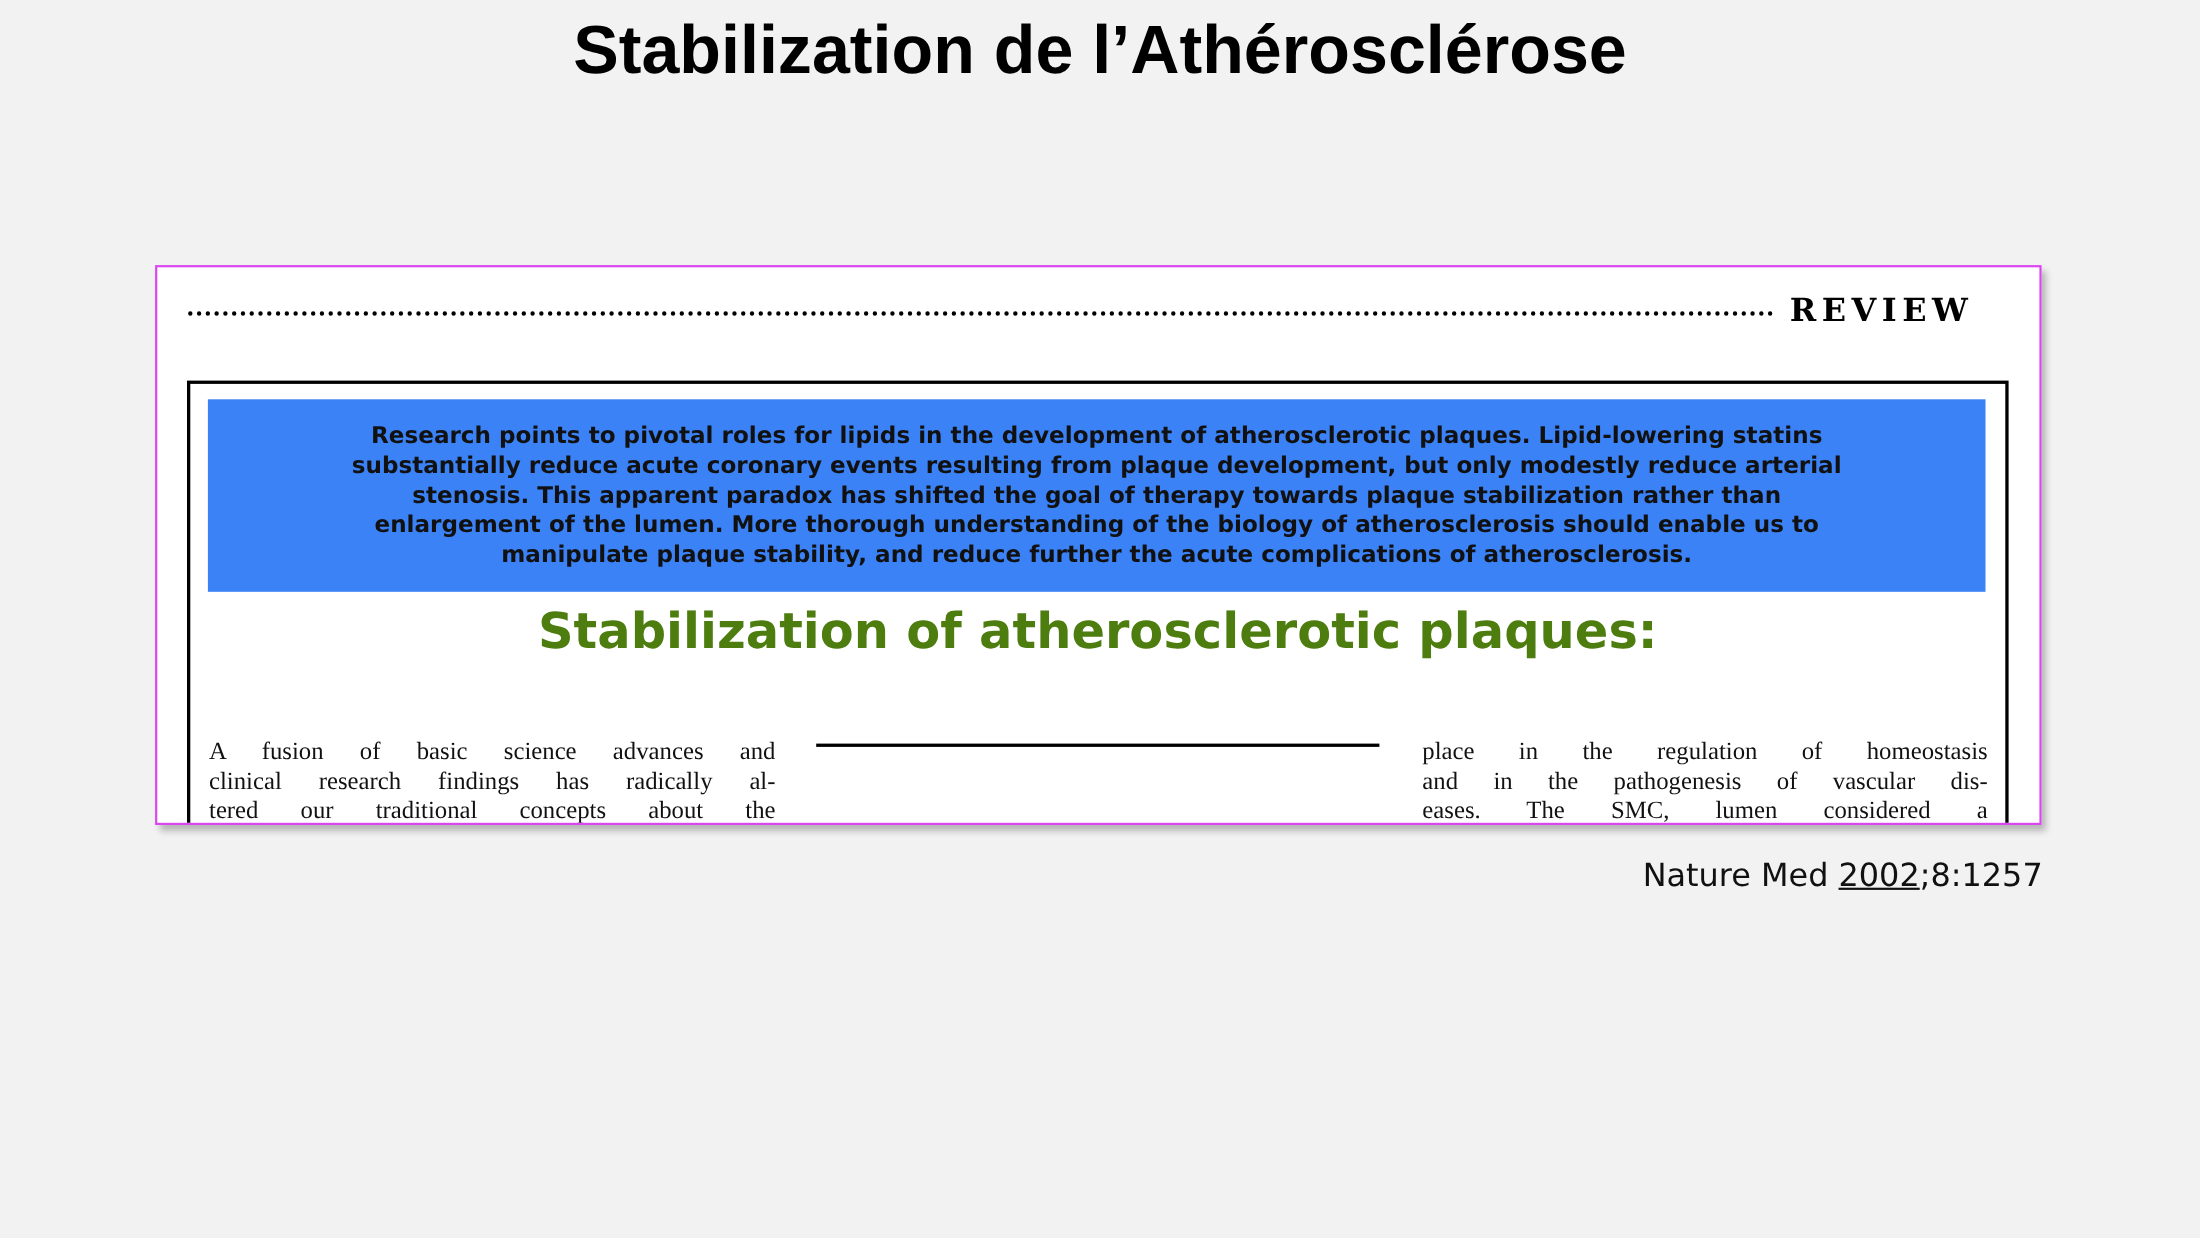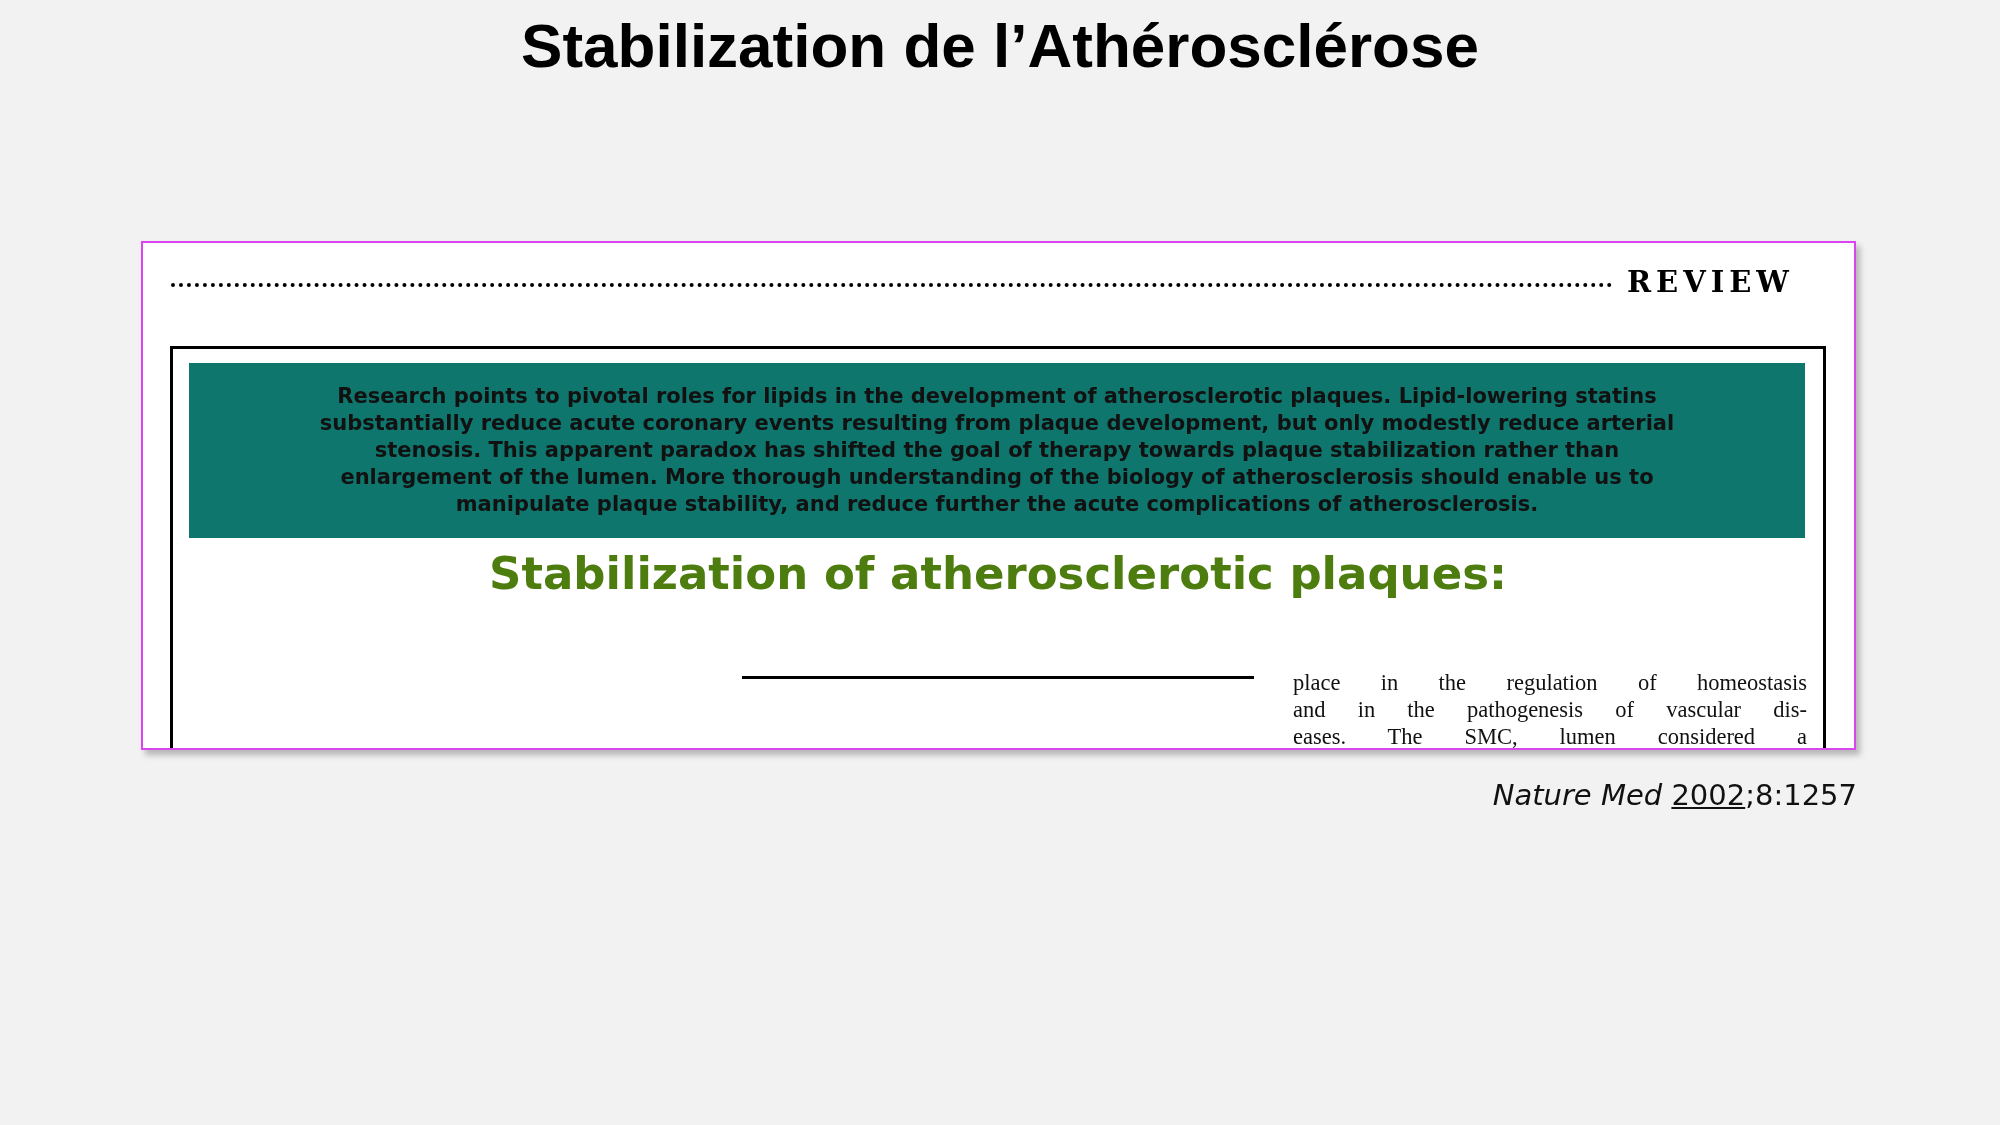--- a/index.html
+++ b/index.html
@@ -24,21 +24,21 @@
   .review-label {
     position: absolute; left: 1484px; top: 22px; width: 200px;
     font-family: "DejaVu Serif", serif; font-weight: bold; font-size: 29px; letter-spacing: 5px; color: #000;
   }
   .inner-box {
     position: absolute; left: 27px; top: 103px; width: 1656px; height: 460px;
     border: 3px solid #000; box-sizing: border-box;
   }
   .abstract-box {
     position: absolute; left: 16px; top: 14px; width: 1616px; height: 175px;
-    background: #0f766e; box-sizing: border-box;
+    background: #3b82f6; box-sizing: border-box;
     display: flex; align-items: center; justify-content: center;
   }
   .abstract-text {
     width: 1450px; text-align: center; font-family: "DejaVu Sans", sans-serif;
     font-size: 21px; line-height: 27px; color: #111; font-weight: 600;
   }
   .article-title {
     position: absolute; left: 0; top: 198px; width: 100%; text-align: center;
     font-family: "DejaVu Sans", sans-serif; font-weight: 600; font-size: 45px; line-height: 54px; color: #4d7c0f;
   }
@@ -55,21 +55,21 @@
   }
   .authors {
     position: absolute; left: 560px; top: 345px; width: 530px; text-align: center;
     font-family: "Liberation Serif", serif; font-size: 28px; color: #111; font-variant: small-caps;
     letter-spacing: 0.5px;
   }
   .citation {
     position: absolute; right: 143px; top: 778px; font-family: "DejaVu Sans", sans-serif;
     font-size: 29px; color: #111;
   }
-  .citation .journal { font-style: italic; }
+  .citation .journal { }
   .citation .year { text-decoration: underline; }
 </style>
 </head>
 <body>
 
 <div class="slide-title">Stabilization de l’Athérosclérose</div>
 
 <div class="article-frame">
   <div class="review-rule"></div>
   <div class="review-label">REVIEW</div>
@@ -82,20 +82,25 @@
         <div>stenosis. This apparent paradox has shifted the goal of therapy towards plaque stabilization rather than</div>
         <div>enlargement of the lumen. More thorough understanding of the biology of atherosclerosis should enable us to</div>
         <div>manipulate plaque stability, and reduce further the acute complications of atherosclerosis.</div>
       </div>
     </div>
 
     <div class="article-title">
       <span>Stabilization of atherosclerotic plaques:</span>
     </div>
 
+    <div class="col col-left">
+      <span>A fusion of basic science advances and</span>
+      <span>clinical research findings has radically al-</span>
+      <span>tered our traditional concepts about the</span>
+    </div>
 
     <div class="center-rule"></div>
 
     <div class="col col-right">
       <span>place in the regulation of homeostasis</span>
       <span>and in the pathogenesis of vascular dis-</span>
       <span>eases. The SMC, lumen considered a</span>
     </div>
   </div>
 </div>

